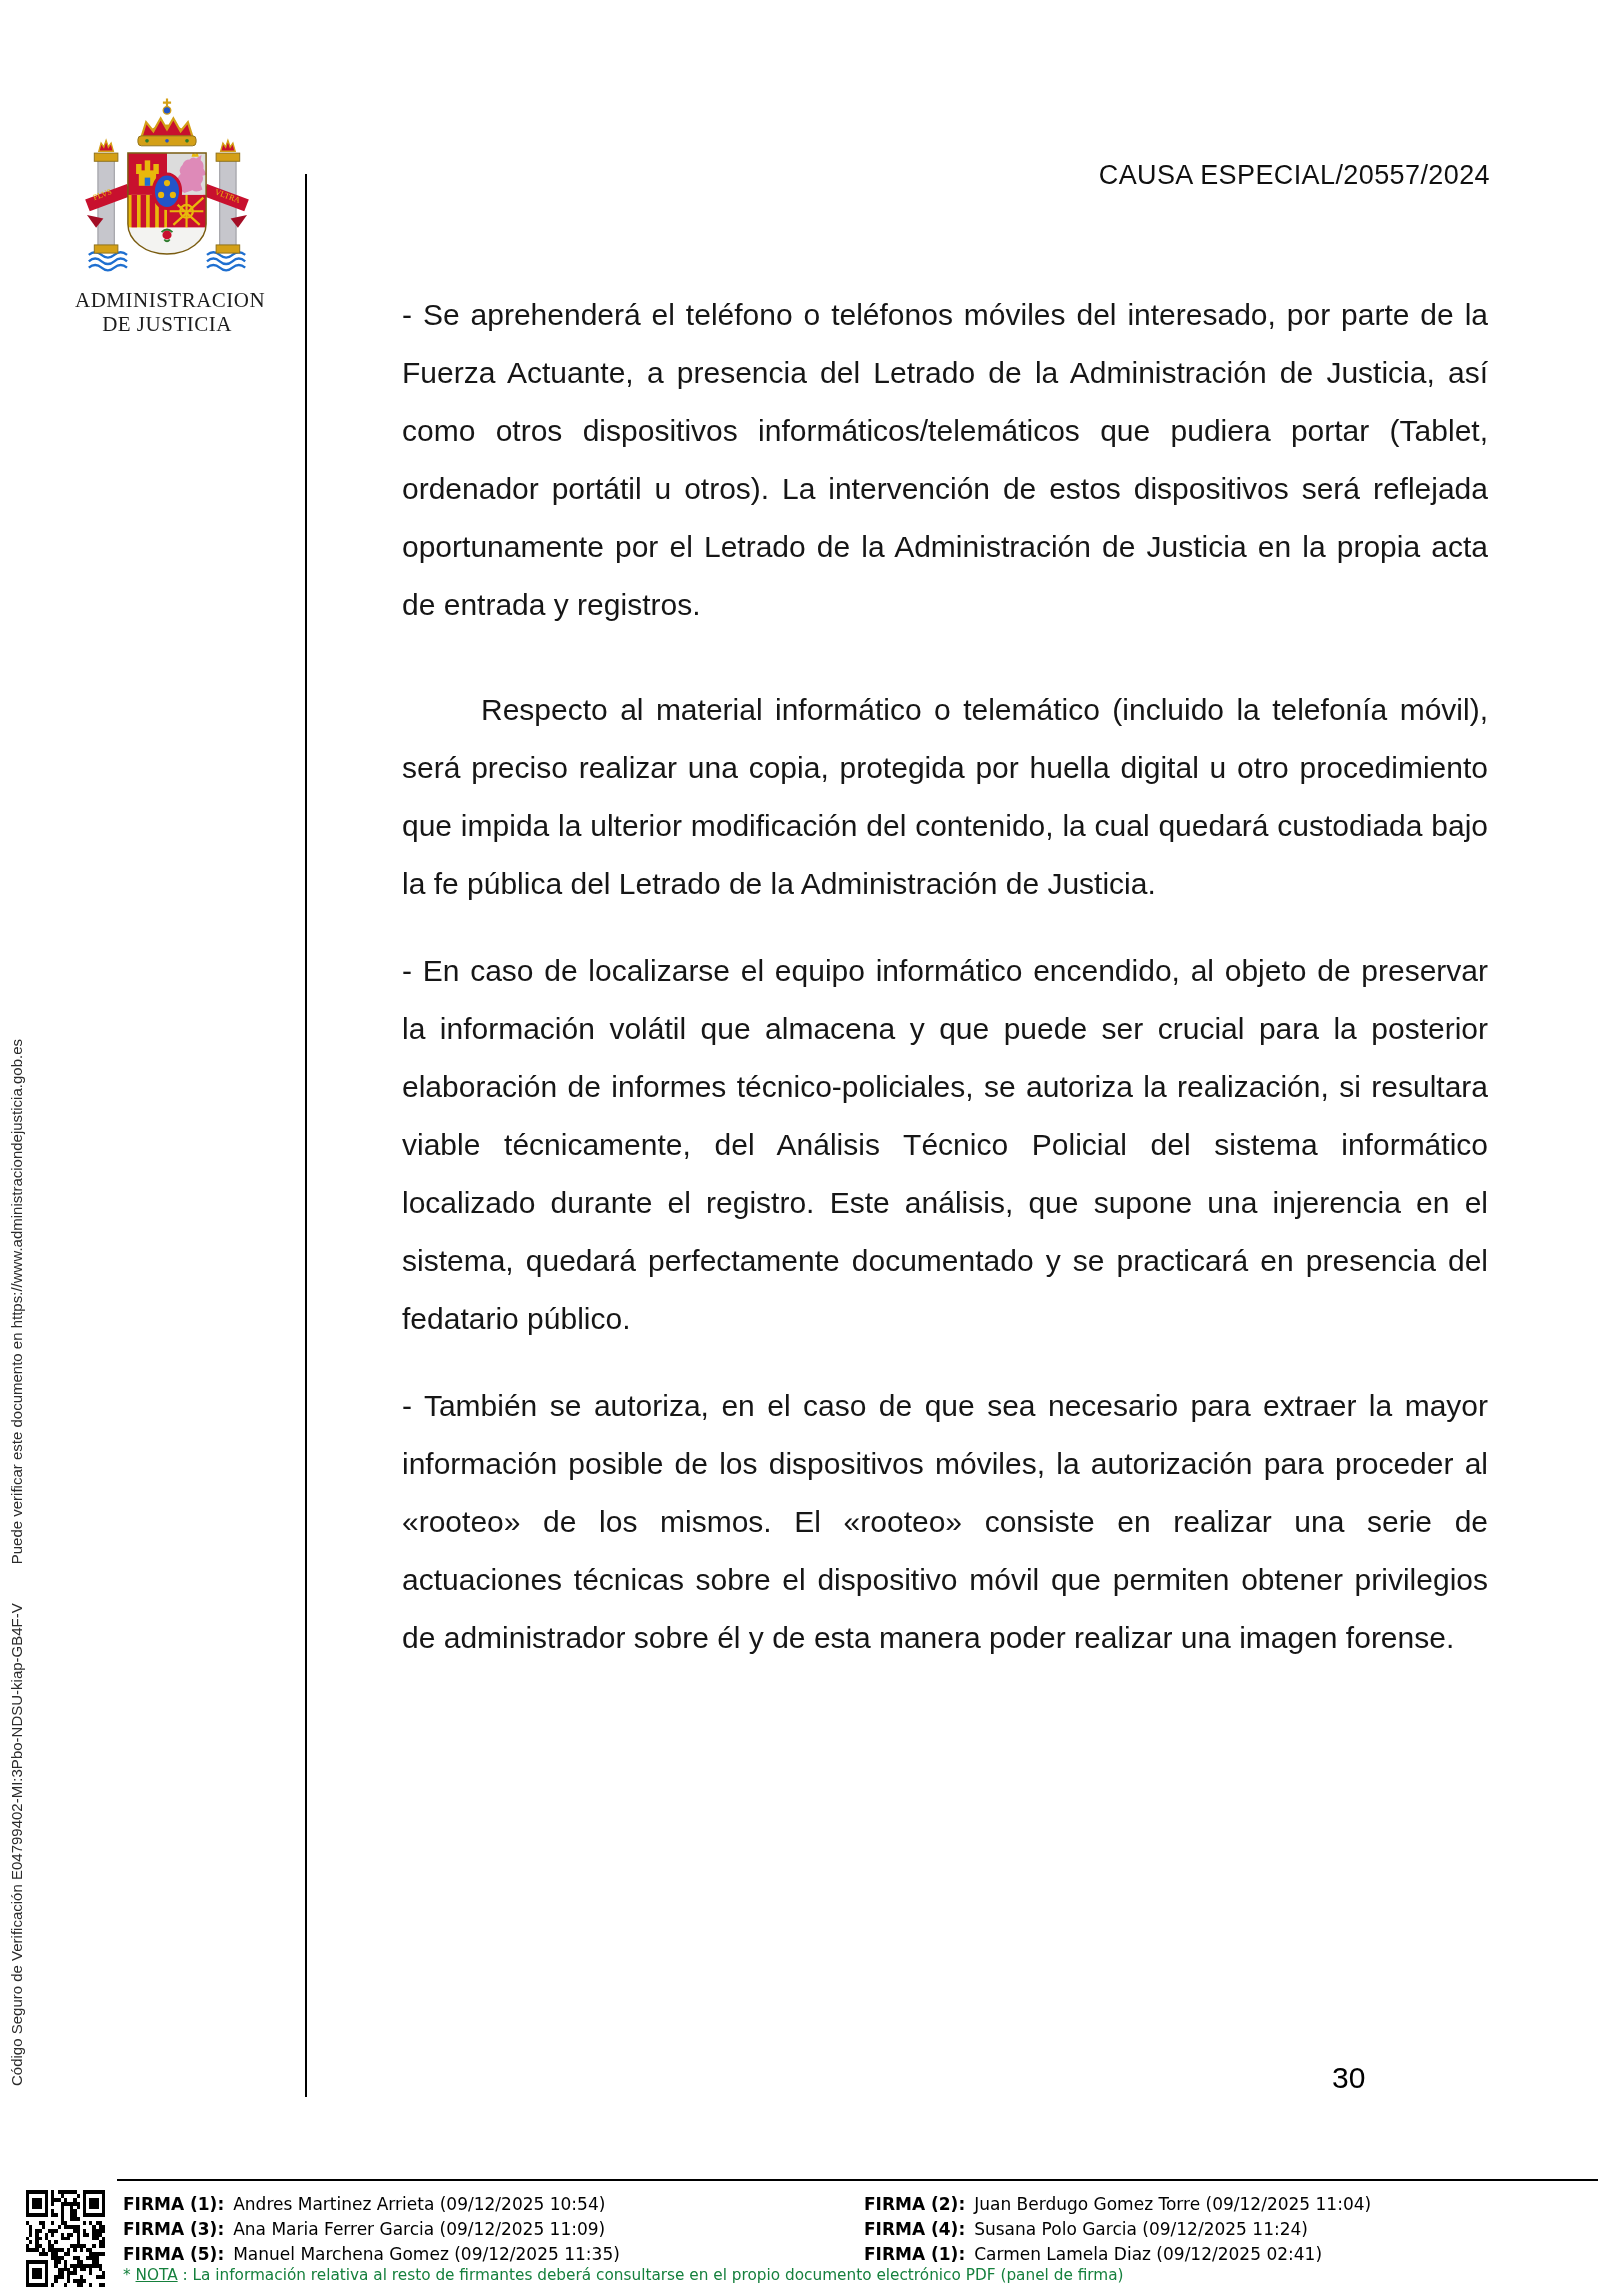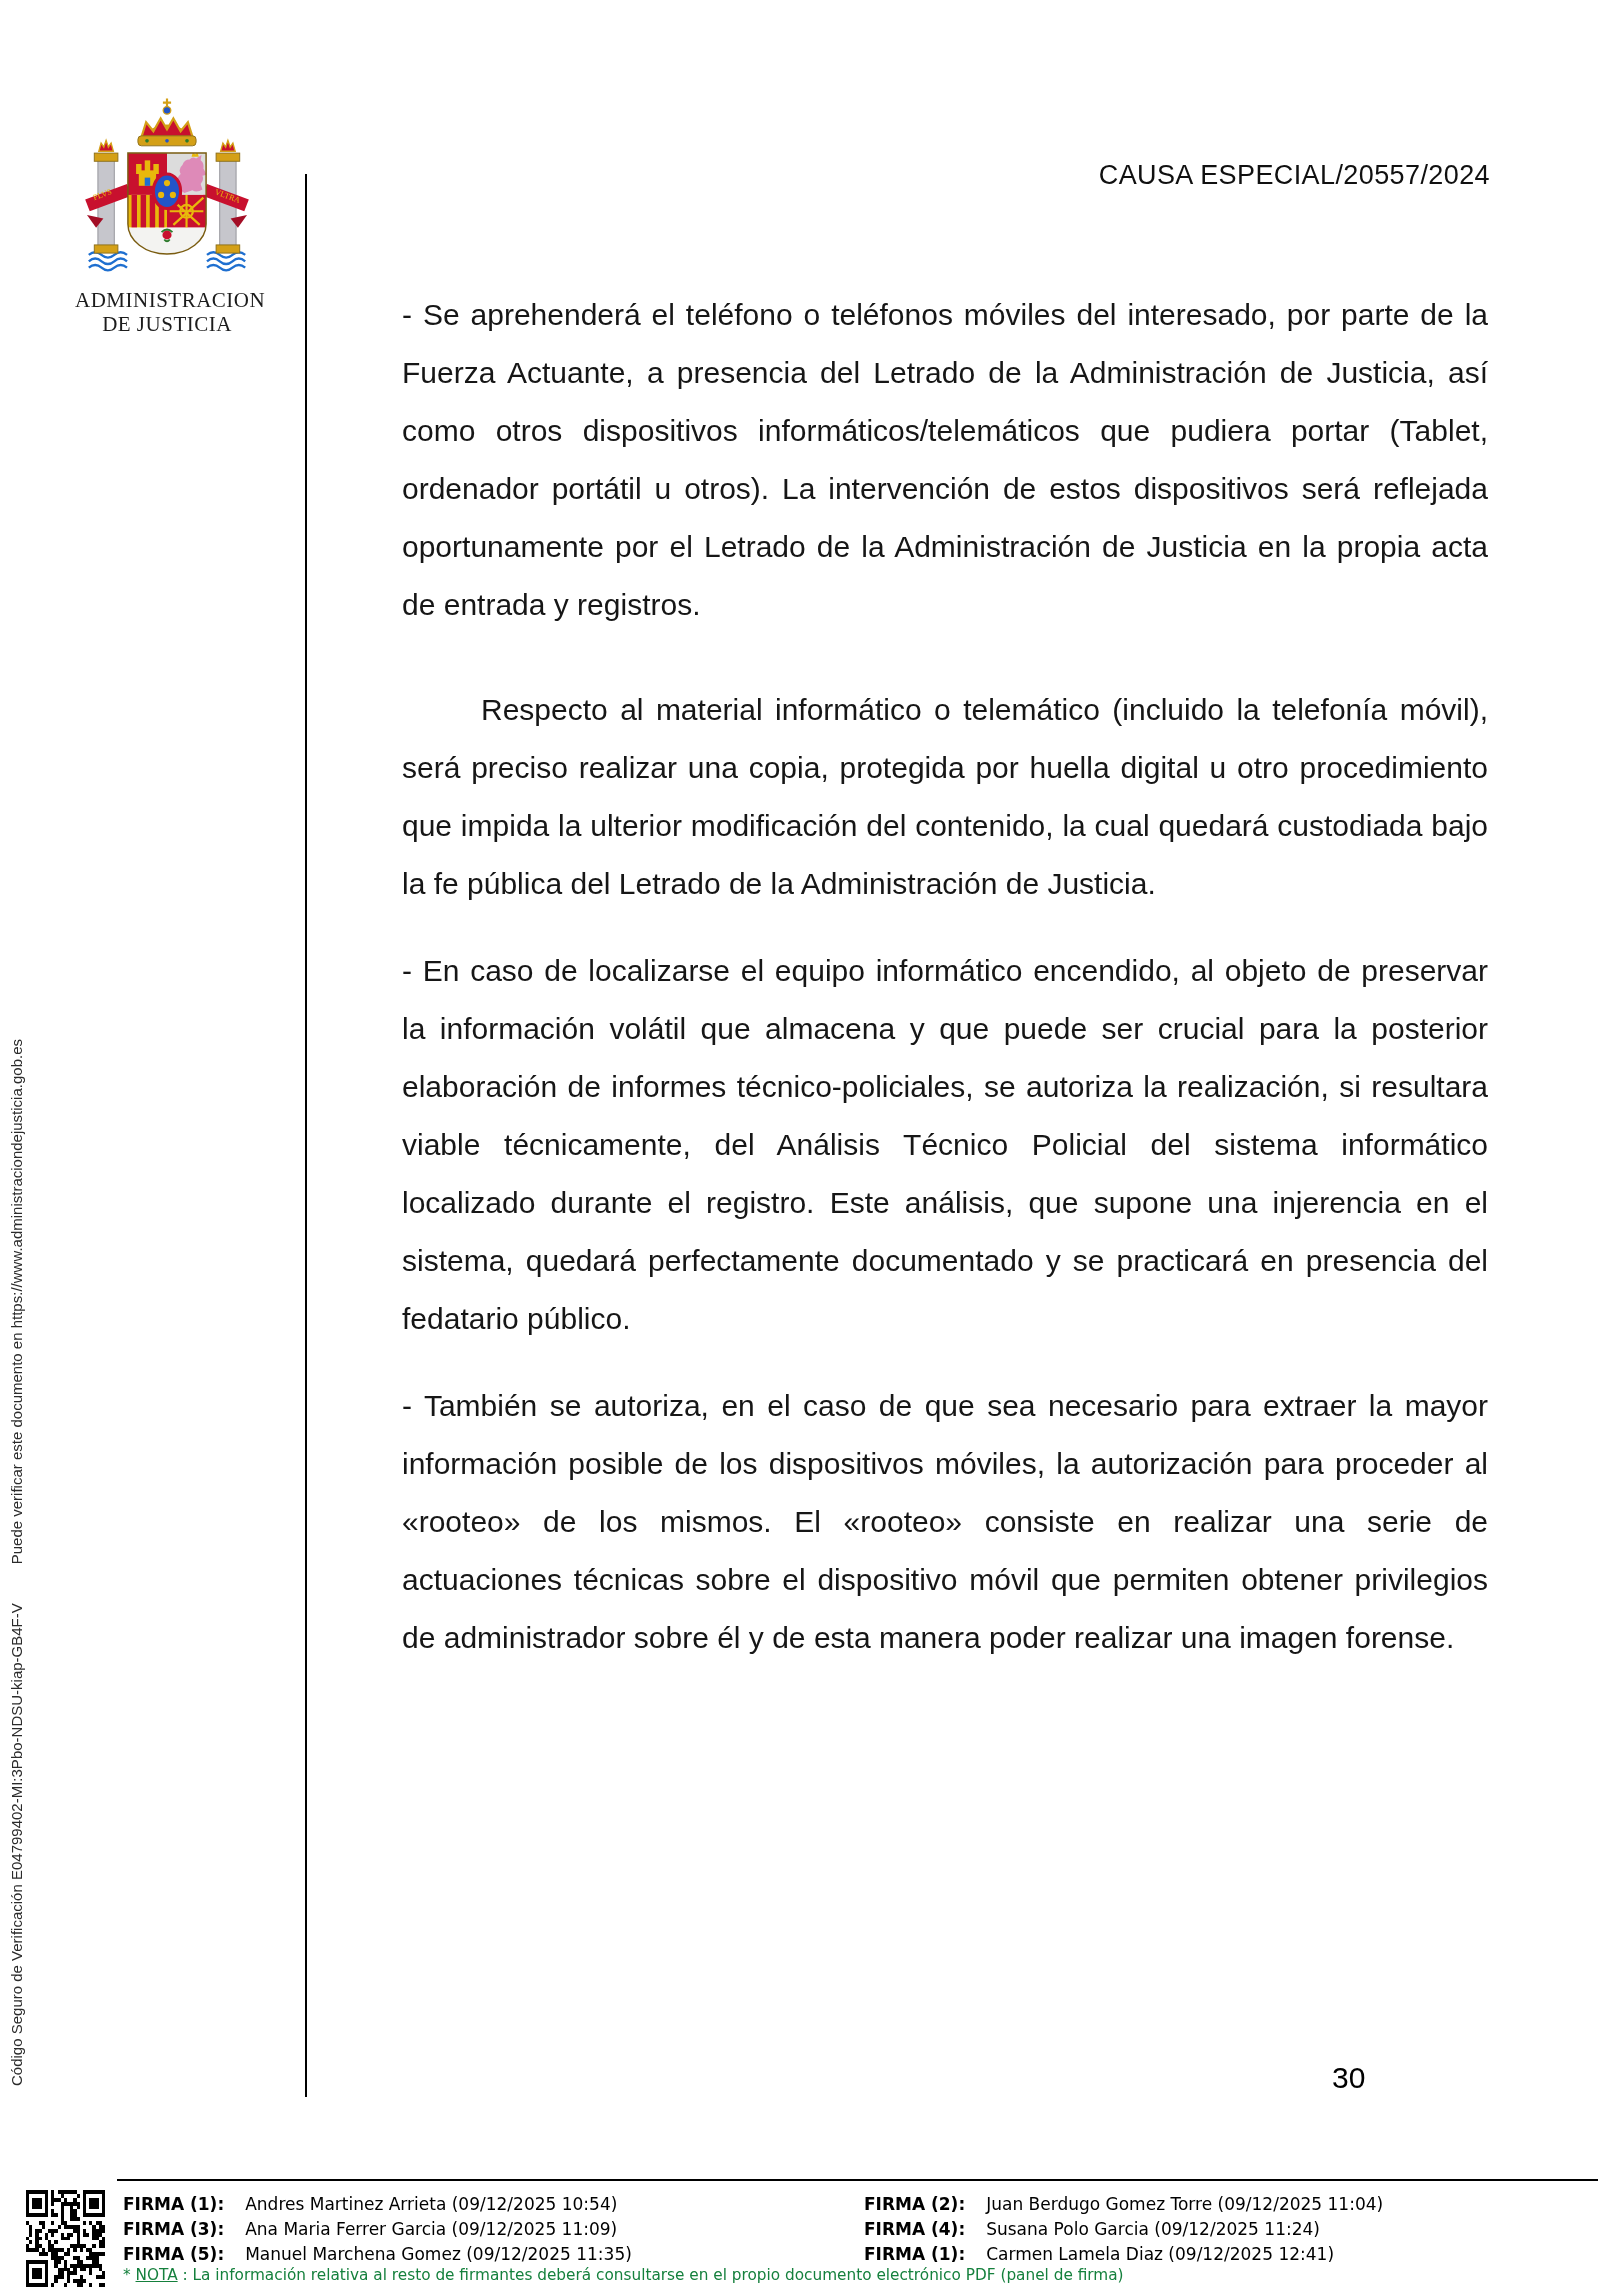--- a/index.html
+++ b/index.html
@@ -31,21 +31,21 @@
                font-size:30px;color:#000000;}
 
   
   .footer-rule{position:absolute;left:117px;top:2179px;width:1481px;height:1.8px;background:#000;}
   .qr{position:absolute;left:26px;top:2190px;width:79px;height:97px;}
   .qr svg{width:100%;height:100%;display:block;}
   .sigs{position:absolute;left:123px;top:2191px;width:1481px;
         font-family:"DejaVu Sans",sans-serif;font-size:17px;color:#000;
         display:grid;grid-template-columns:741px auto;grid-auto-rows:25px;align-items:center;}
   .sig b{font-weight:bold;}
-  .sig span{margin-left:21px;}
+  .sig span{margin-left:9px;}
   .note{position:absolute;left:123px;top:2266px;font-family:"DejaVu Sans",sans-serif;
         font-size:15.3px;color:#15803d;white-space:nowrap;}
   .note .u{text-decoration:underline;}
 
   
   .csv{position:absolute;left:8px;top:2086px;width:1047px;height:20px;
        transform:rotate(-90deg);transform-origin:0 0;
        display:flex;justify-content:space-between;align-items:flex-start;
        font-size:15px;color:#2b2b2b;white-space:nowrap;}
 </style>
@@ -395,21 +395,21 @@
     <div class="sig">
       <b>FIRMA (3):</b><span>Ana Maria Ferrer Garcia (09/12/2025 11:09)</span>
     </div>
     <div class="sig">
       <b>FIRMA (4):</b><span>Susana Polo Garcia (09/12/2025 11:24)</span>
     </div>
     <div class="sig">
       <b>FIRMA (5):</b><span>Manuel Marchena Gomez (09/12/2025 11:35)</span>
     </div>
     <div class="sig">
-      <b>FIRMA (1):</b><span>Carmen Lamela Diaz (09/12/2025 12:41)</span>
+      <b>FIRMA (1):</b><span>Carmen Lamela Diaz (09/12/2025 02:41)</span>
     </div>
   </div>
 
   <div class="note">
     <span>* </span><span class="u">NOTA</span><span> : La información relativa al resto de firmantes deberá consultarse en el propio documento electrónico PDF (panel de firma)</span>
   </div>
 
   <div class="csv">
     <span>Código Seguro de Verificación E04799402-MI:3Pbo-NDSU-kiap-GB4F-V</span>
     <span>Puede verificar este documento en https://www.administraciondejusticia.gob.es</span>

